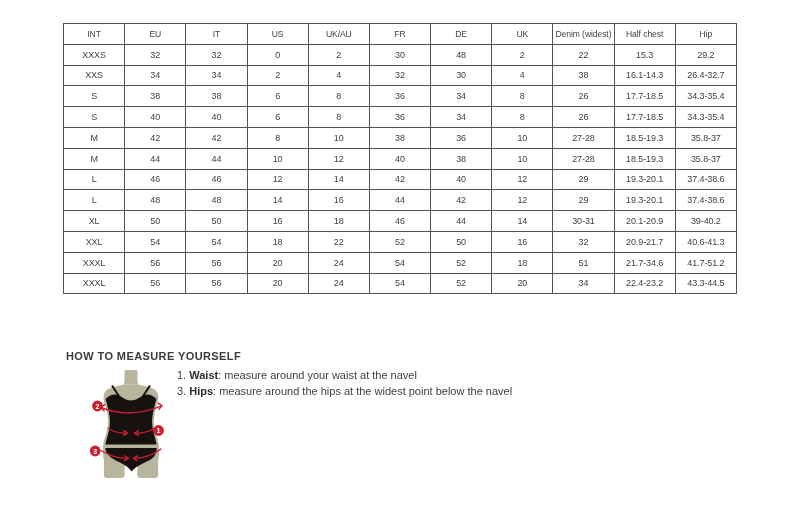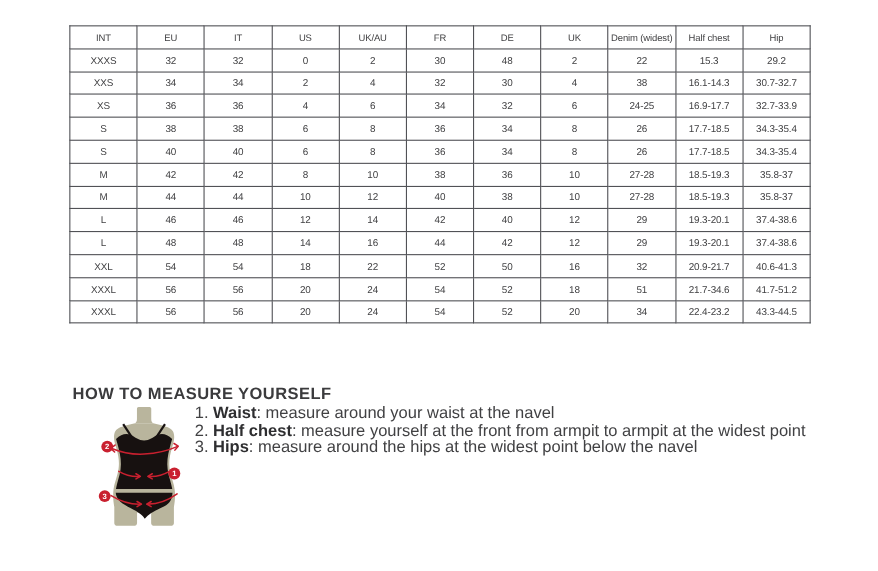--- a/index.html
+++ b/index.html
@@ -21,27 +21,27 @@
     font-size: 9px; color: #414143;
     white-space: nowrap; overflow: hidden;
     font-weight: 400;
     letter-spacing: -0.1px;
   }
   table.size-table th { font-weight: 400; font-size: 8.6px; }
 
   
   .measure-title {
     position: absolute; left: 66px; top: 350px;
-    font-size: 15px; font-weight: 700; letter-spacing: 0.4px;
+    font-size: 11px; font-weight: 700; letter-spacing: 0.4px;
     color: #3b3b3d;
   }
   .steps {
     position: absolute; left: 177px; top: 371px;
     list-style: none;
-    font-size: 15px; color: #414143;
+    font-size: 11px; color: #414143;
   }
   .steps li { margin-bottom: 6.5px; line-height: 9px; }
   .steps .step-label { font-weight: 700; color: #2e2e30; }
 
   .figure-wrap {
     position: absolute; left: 88px; top: 370px; width: 88px; height: 110px;
   }
   .figure-wrap svg { display: block; width: 88px; height: 110px; }
   .badge-num {
     font-family: "Liberation Sans", sans-serif;
@@ -86,34 +86,21 @@
           <td>XXS</td>
           <td>34</td>
           <td>34</td>
           <td>2</td>
           <td>4</td>
           <td>32</td>
           <td>30</td>
           <td>4</td>
           <td>38</td>
           <td>16.1-14.3</td>
-          <td>30.7-32.7</td>
-        </tr>
-        <tr>
-          <td>XS</td>
-          <td>36</td>
-          <td>36</td>
-          <td>4</td>
-          <td>6</td>
-          <td>34</td>
-          <td>32</td>
-          <td>6</td>
-          <td>24-25</td>
-          <td>16.9-17.7</td>
-          <td>32.7-33.9</td>
+          <td>26.4-32.7</td>
         </tr>
         <tr>
           <td>S</td>
           <td>38</td>
           <td>38</td>
           <td>6</td>
           <td>8</td>
           <td>36</td>
           <td>34</td>
           <td>8</td>
@@ -178,20 +165,33 @@
           <td>48</td>
           <td>48</td>
           <td>14</td>
           <td>16</td>
           <td>44</td>
           <td>42</td>
           <td>12</td>
           <td>29</td>
           <td>19.3-20.1</td>
           <td>37.4-38.6</td>
+        </tr>
+        <tr>
+          <td>XL</td>
+          <td>50</td>
+          <td>50</td>
+          <td>16</td>
+          <td>18</td>
+          <td>46</td>
+          <td>44</td>
+          <td>14</td>
+          <td>30-31</td>
+          <td>20.1-20.9</td>
+          <td>39-40.2</td>
         </tr>
         <tr>
           <td>XXL</td>
           <td>54</td>
           <td>54</td>
           <td>18</td>
           <td>22</td>
           <td>52</td>
           <td>50</td>
           <td>16</td>
@@ -311,15 +311,14 @@
     </g>
     <g>
       <circle cx="7.2" cy="81" r="5.4" fill="#c9202f"></circle>
       <text class="badge-num" x="7.2" y="83.6" text-anchor="middle">3</text>
     </g>
   </svg>
 </div>
 
 <ol class="steps" id="steps">
     <li><span class="step-num">1. </span><span class="step-label">Waist</span><span>: measure around your waist at the navel</span></li>
-    <li><span class="step-num">2. </span><span class="step-label">Half chest</span><span>: measure yourself at the front from armpit to armpit at the widest point</span></li>
     <li><span class="step-num">3. </span><span class="step-label">Hips</span><span>: measure around the hips at the widest point below the navel</span></li>
   </ol>
 
 </body></html>

